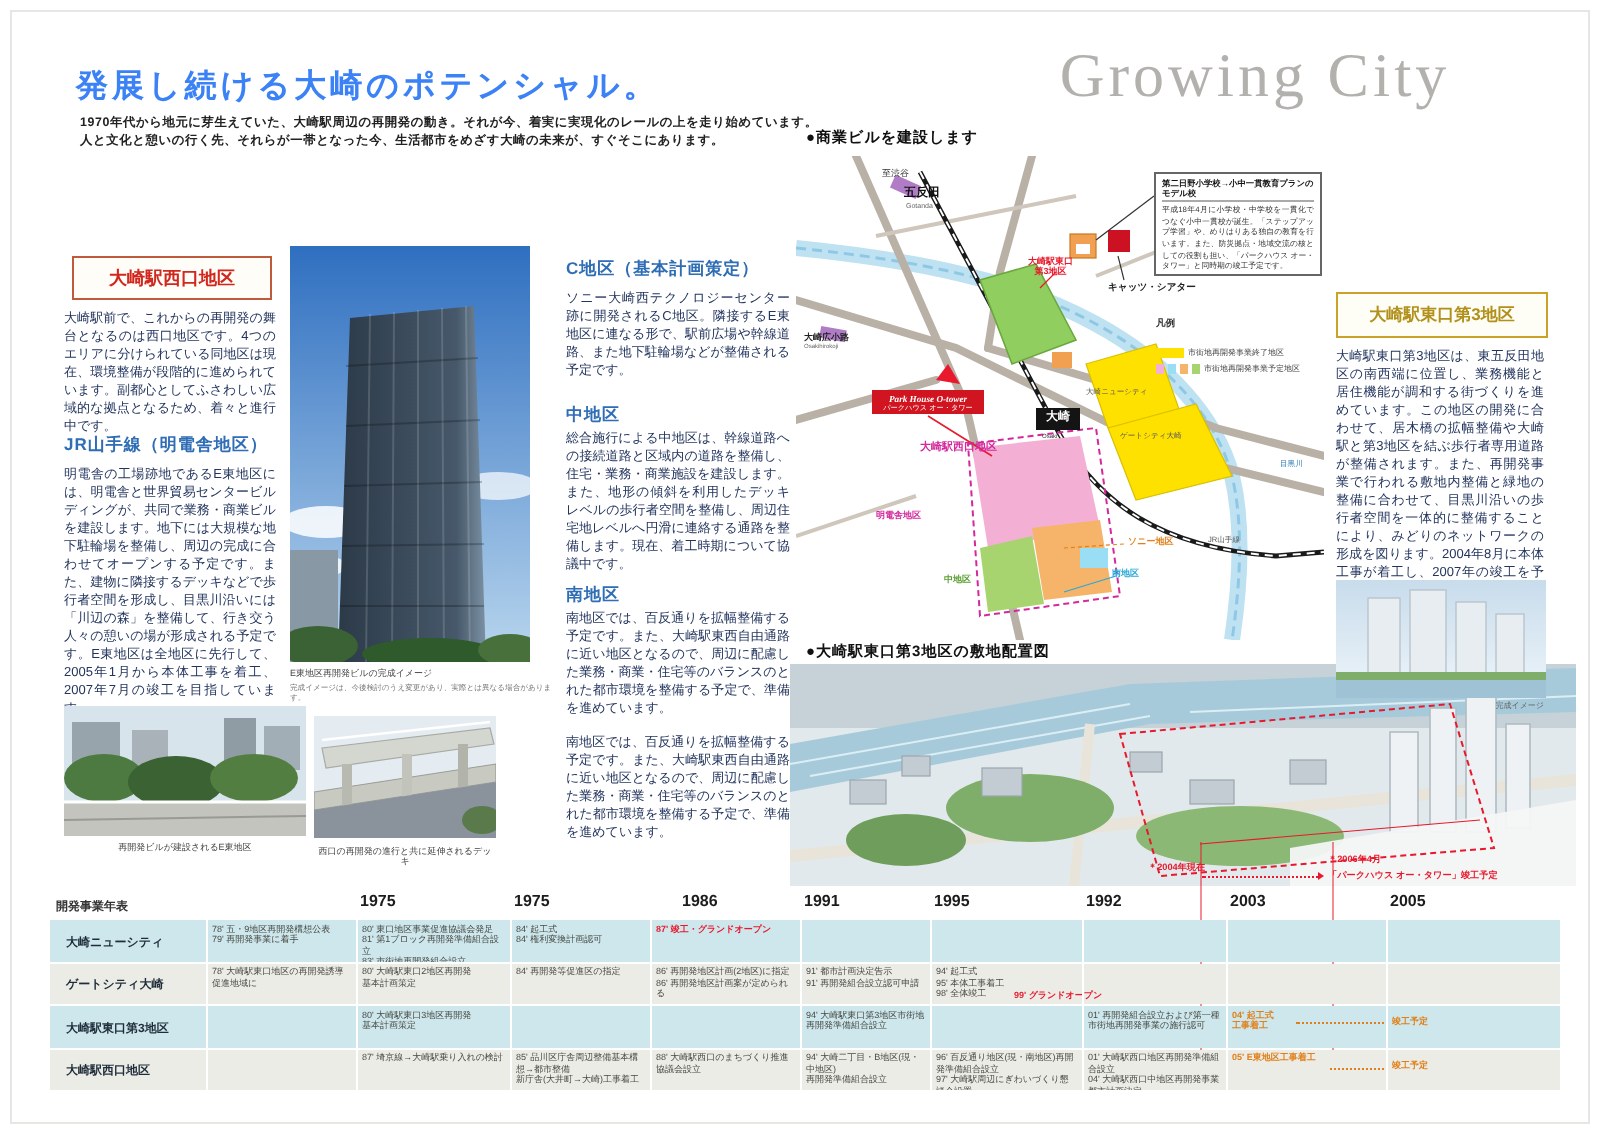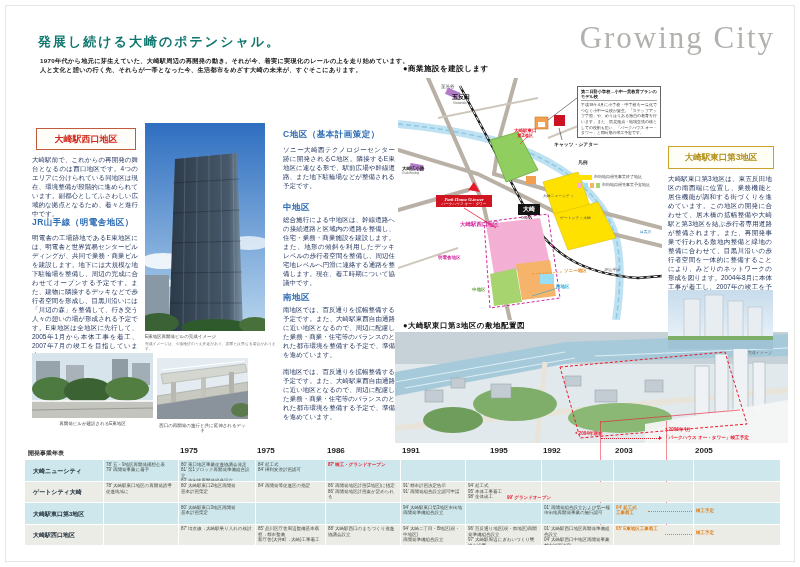--- a/index.html
+++ b/index.html
@@ -1,21 +1,21 @@
 <!DOCTYPE html>
 <html><head>
 <meta charset="utf-8">
 <style>
   html,body{margin:0;padding:0;background:#e8e8e6;}
   .page{position:relative;width:800px;height:567px;background:#ffffff;overflow:hidden;
         font-family:"Liberation Sans","DejaVu Sans",sans-serif;}
   .frame{position:absolute;inset:5px;border:1px solid #e6e6e2;pointer-events:none;}
   .abs{position:absolute;}
   .pre{white-space:pre-line;}
-  .title{font-size:13px;font-weight:bold;letter-spacing:2px;color:#0f766e;}
+  .title{font-size:16px;font-weight:bold;letter-spacing:2px;color:#3b82f6;}
   .sub{font-size:6.2px;font-weight:bold;color:#222;letter-spacing:.3px;}
   .brand{font-family:"Liberation Serif","DejaVu Serif",serif;font-size:31px;color:#b3b1ad;letter-spacing:2px;}
   .redbox{border:1px solid #c05a3c;color:#d0281e;font-weight:bold;font-size:9px;
           display:flex;align-items:center;justify-content:center;background:#fffdf8;}
   .goldbox{border:1px solid #c9a227;color:#b2901c;font-weight:bold;font-size:8.5px;
           display:flex;align-items:center;justify-content:center;background:#fffef6;}
   .body{font-size:6.5px;line-height:1.38;color:#23355e;text-align:justify;}
   .bluehead{font-size:8.5px;font-weight:bold;color:#2f6db5;letter-spacing:.5px;}
   .cap{font-size:4.5px;color:#444;}
   .capc{font-size:4.5px;color:#444;text-align:center;}
@@ -51,21 +51,21 @@
 </style>
 </head>
 <body>
 
 <div class="page">
   <div class="frame"></div>
 
   <div class="abs title" style="left:38px;top:33px;">発展し続ける大崎のポテンシャル。</div>
   <div class="abs sub" style="left:40px;top:57px;">1970年代から地元に芽生えていた、大崎駅周辺の再開発の動き。それが今、着実に実現化のレールの上を走り始めています。</div>
   <div class="abs sub" style="left:40px;top:66px;">人と文化と憩いの行く先、それらが一帯となった今、生活都市をめざす大崎の未来が、すぐそこにあります。</div>
-  <div class="abs brand" style="left:480px;top:20px;width:295px;text-align:right;">Growing City</div>
+  <div class="abs brand" style="left:480px;top:20px;width:295px;text-align:center;">Growing City</div>
 
   <div class="abs redbox" style="left:36px;top:128px;width:98px;height:20px;">
     <span>大崎駅西口地区</span>
   </div>
   <div class="abs body" style="left:32px;top:156px;width:106px;">大崎駅前で、これからの再開発の舞台となるのは西口地区です。4つのエリアに分けられている同地区は現在、環境整備が段階的に進められています。副都心としてふさわしい広域的な拠点となるため、着々と進行中です。</div>
   <div class="abs bluehead" style="left:32px;top:217px;">JR山手線（明電舎地区）</div>
   <div class="abs body" style="left:32px;top:234px;width:106px;">明電舎の工場跡地であるE東地区には、明電舎と世界貿易センタービルディングが、共同で業務・商業ビルを建設します。地下には大規模な地下駐輪場を整備し、周辺の完成に合わせてオープンする予定です。また、建物に隣接するデッキなどで歩行者空間を形成し、目黒川沿いには「川辺の森」を整備して、行き交う人々の憩いの場が形成される予定です。E東地区は全地区に先行して、2005年1月から本体工事を着工、2007年7月の竣工を目指しています。</div>
 
   <div class="abs" style="left:145px;top:123px;">
     <svg width="120" height="208">
@@ -141,21 +141,21 @@
   <div class="abs capc" style="left:157px;top:423px;width:91px;">西口の再開発の進行と共に延伸されるデッキ</div>
 
   <div class="abs bluehead" style="left:283px;top:129px;">C地区（基本計画策定）</div>
   <div class="abs body" style="left:283px;top:146px;width:112px;">ソニー大崎西テクノロジーセンター跡に開発されるC地区。隣接するE東地区に連なる形で、駅前広場や幹線道路、また地下駐輪場などが整備される予定です。</div>
   <div class="abs bluehead" style="left:283px;top:202px;">中地区</div>
   <div class="abs body" style="left:283px;top:216px;width:112px;">総合施行による中地区は、幹線道路への接続道路と区域内の道路を整備し、住宅・業務・商業施設を建設します。また、地形の傾斜を利用したデッキレベルの歩行者空間を整備し、周辺住宅地レベルへ円滑に連絡する通路を整備します。現在、着工時期について協議中です。</div>
   <div class="abs bluehead" style="left:283px;top:292px;">南地区</div>
   <div class="abs body" style="left:283px;top:306px;width:112px;">南地区では、百反通りを拡幅整備する予定です。また、大崎駅東西自由通路に近い地区となるので、周辺に配慮した業務・商業・住宅等のバランスのとれた都市環境を整備する予定で、準備を進めています。</div>
   <div class="abs body" style="left:283px;top:368px;width:112px;">南地区では、百反通りを拡幅整備する予定です。また、大崎駅東西自由通路に近い地区となるので、周辺に配慮した業務・商業・住宅等のバランスのとれた都市環境を整備する予定で、準備を進めています。</div>
 
-  <div class="abs maptitle" style="left:403px;top:64px;">●商業施設を建設します</div>
+  <div class="abs maptitle" style="left:403px;top:64px;">●商業ビルを建設します</div>
   <div class="abs" style="left:398px;top:78px;width:264px;height:242px;">
     <svg width="264" height="242" style="position:absolute;left:0;top:0;">
 
       <path d="M0,46 C60,52 110,62 150,84 C185,103 210,130 218,160 C224,185 222,215 218,242" stroke="#bfe2f2" stroke-width="8" fill="none"></path>
       <path d="M0,46 C60,52 110,62 150,84 C185,103 210,130 218,160 C224,185 222,215 218,242" stroke="#8fc8e4" stroke-width="1.5" fill="none" stroke-dasharray="5,3"></path>
 
       <g stroke="#b9b0a6" stroke-width="4" fill="none" stroke-linecap="round">
         <path d="M30,0 L85,125 L112,242"></path>
         <path d="M0,72 L80,96 L190,150 L264,168"></path>
         <path d="M118,0 L102,58 L96,96"></path>
@@ -303,23 +303,23 @@
   <div class="annot" style="left:664px;top:427px;">＊2006年4月</div>
   <div class="annot" style="left:664px;top:435px;">「パークハウス オー・タワー」竣工予定</div>
   <div class="redline" style="left:600px;top:421px;height:124px;"></div>
   <div class="redline" style="left:666px;top:421px;height:124px;"></div>
 
   <div class="tl">
     <div class="tltitle">開発事業年表</div>
     <span class="yr" style="left:68px;margin-top:45px;">1978</span>
     <span class="yr" style="left:155px;">1975</span>
     <span class="yr" style="left:232px;">1975</span>
-    <span class="yr" style="left:302px;">1986</span>
+    <span class="yr" style="left:316px;">1986</span>
     <span class="yr" style="left:377px;">1991</span>
-    <span class="yr" style="left:465px;">1995</span>
+    <span class="yr" style="left:442px;">1995</span>
     <span class="yr" style="left:518px;">1992</span>
     <span class="yr" style="left:590px;">2003</span>
     <span class="yr" style="left:670px;">2005</span>
 
     <div class="trow rowblue" style="top:14px;">
       <div class="rlabel">大崎ニューシティ</div>
       <div class="cell" style="left:81px;width:70px;">78' 五・9地区再開発構想公表
 79' 再開発事業に着手</div>
       <div class="cell" style="left:156px;width:72px;">80' 東口地区事業促進協議会発足
 81' 第1ブロック再開発準備組合設立

